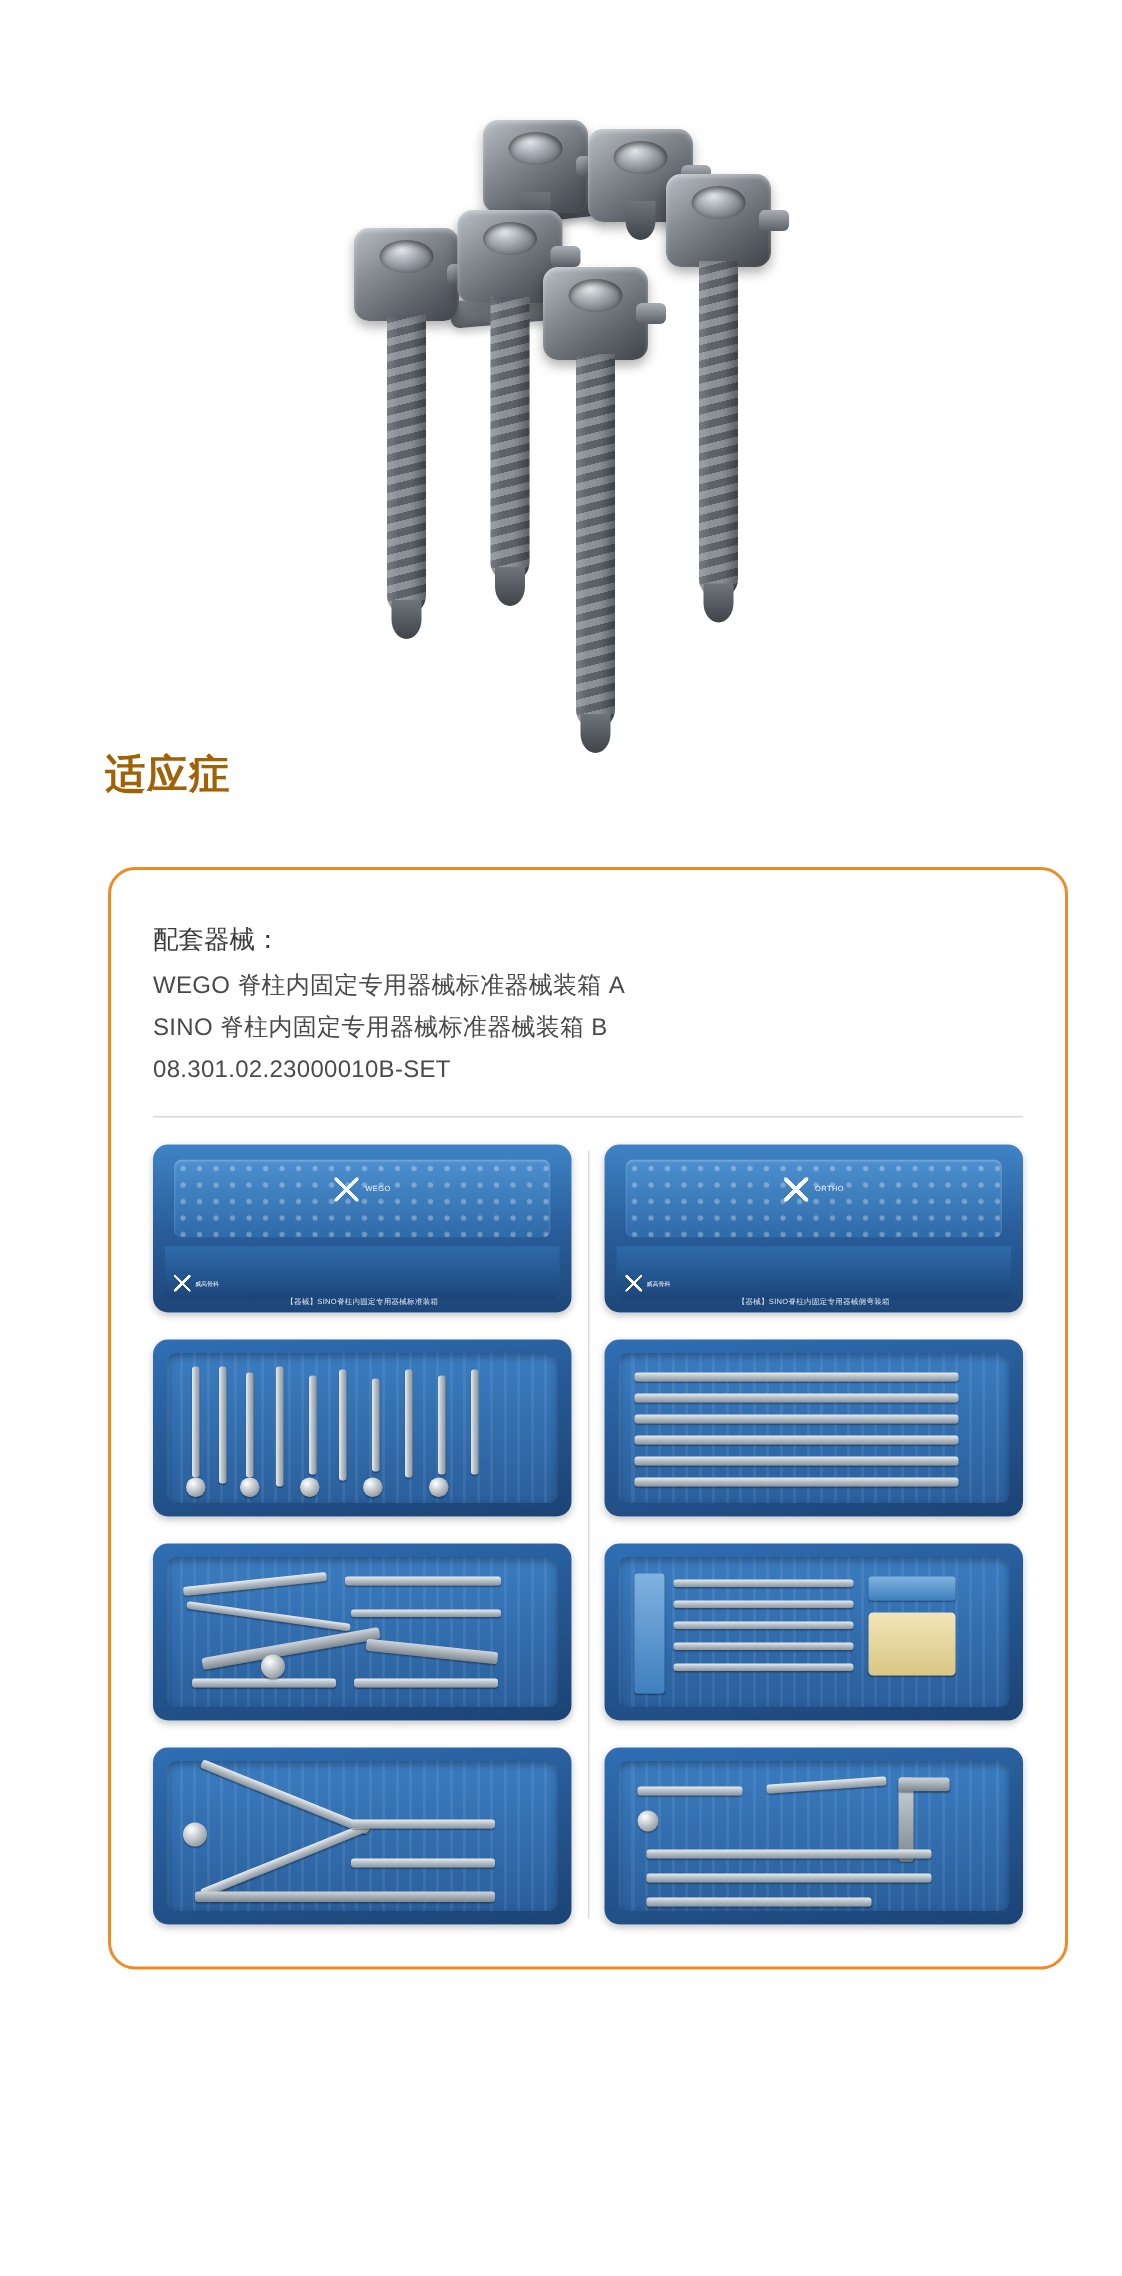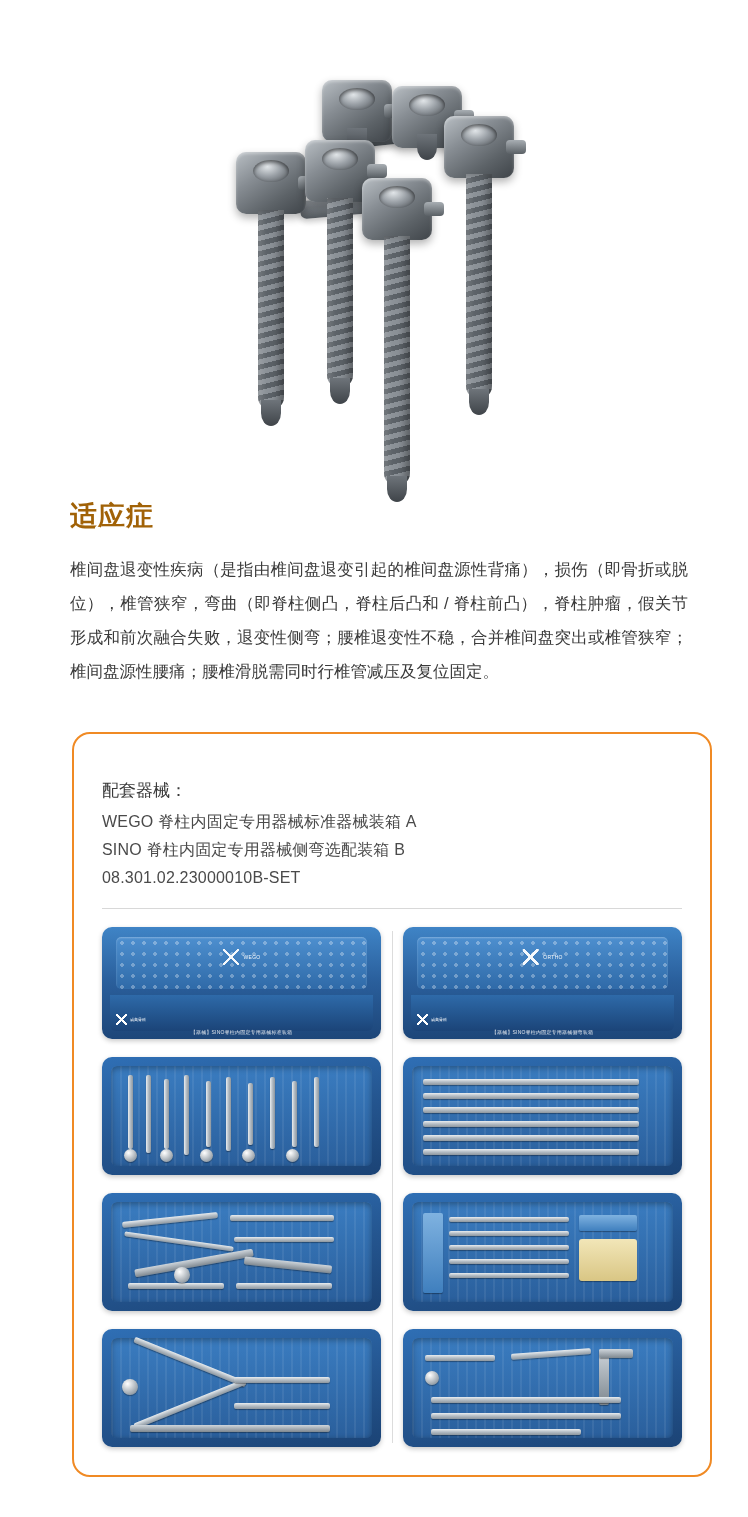--- a/index.html
+++ b/index.html
@@ -128,21 +128,21 @@
     line-height: 34px;
     color: #3a3a3a;
     text-align: justify;
   }
 
   
   .kit-card {
     margin: 44px 36px 30px 72px;
     border: 2px solid #f08a24;
     border-radius: 18px;
-    padding: 42px 28px 28px 28px;
+    padding: 32px 28px 28px 28px;
     box-sizing: border-box;
   }
   .kit-heading {
     font-size: 17px;
     color: #3a3a3a;
     line-height: 30px;
     margin: 0 0 2px 0;
   }
   .kit-line {
     font-size: 16px;
@@ -342,26 +342,25 @@
         <div class="head">
             <span class="nub"></span>
           </div>
         <div class="shaft" style="height:250px;"></div>
       </div>
 
     </div>
   </div>
 
   <h2 class="section-title">适应症</h2>
-  <p class="body-copy">椎间盘退变性疾病（是指由椎间盘退变引起的椎间盘源性背痛），损伤（即骨折或脱位），椎管狭窄，弯曲（即脊柱侧凸，脊柱后凸和 / 脊柱前凸），脊柱肿瘤，假关节形成和前次融合失败，退变性侧弯；腰椎退变性不稳，合并椎间盘突出或椎管狭窄；椎间盘源性腰痛；腰椎滑脱需同时行椎管减压及复位固定。</p>
 
   <div class="kit-card">
     <div class="kit-heading">配套器械：</div>
     <div class="kit-line">WEGO 脊柱内固定专用器械标准器械装箱 A</div>
-    <div class="kit-line">SINO 脊柱内固定专用器械侧弯选配装箱 B</div>
+    <div class="kit-line">SINO 脊柱内固定专用器械标准器械装箱 B</div>
     <div class="kit-line">08.301.02.23000010B-SET</div>
 
     <div class="kit-divider"></div>
 
     <div class="tray-grid">
 
       <div class="tray lid">
         <div class="lid-top"></div>
         <div class="lid-face"></div>
         <div class="brandmark">

